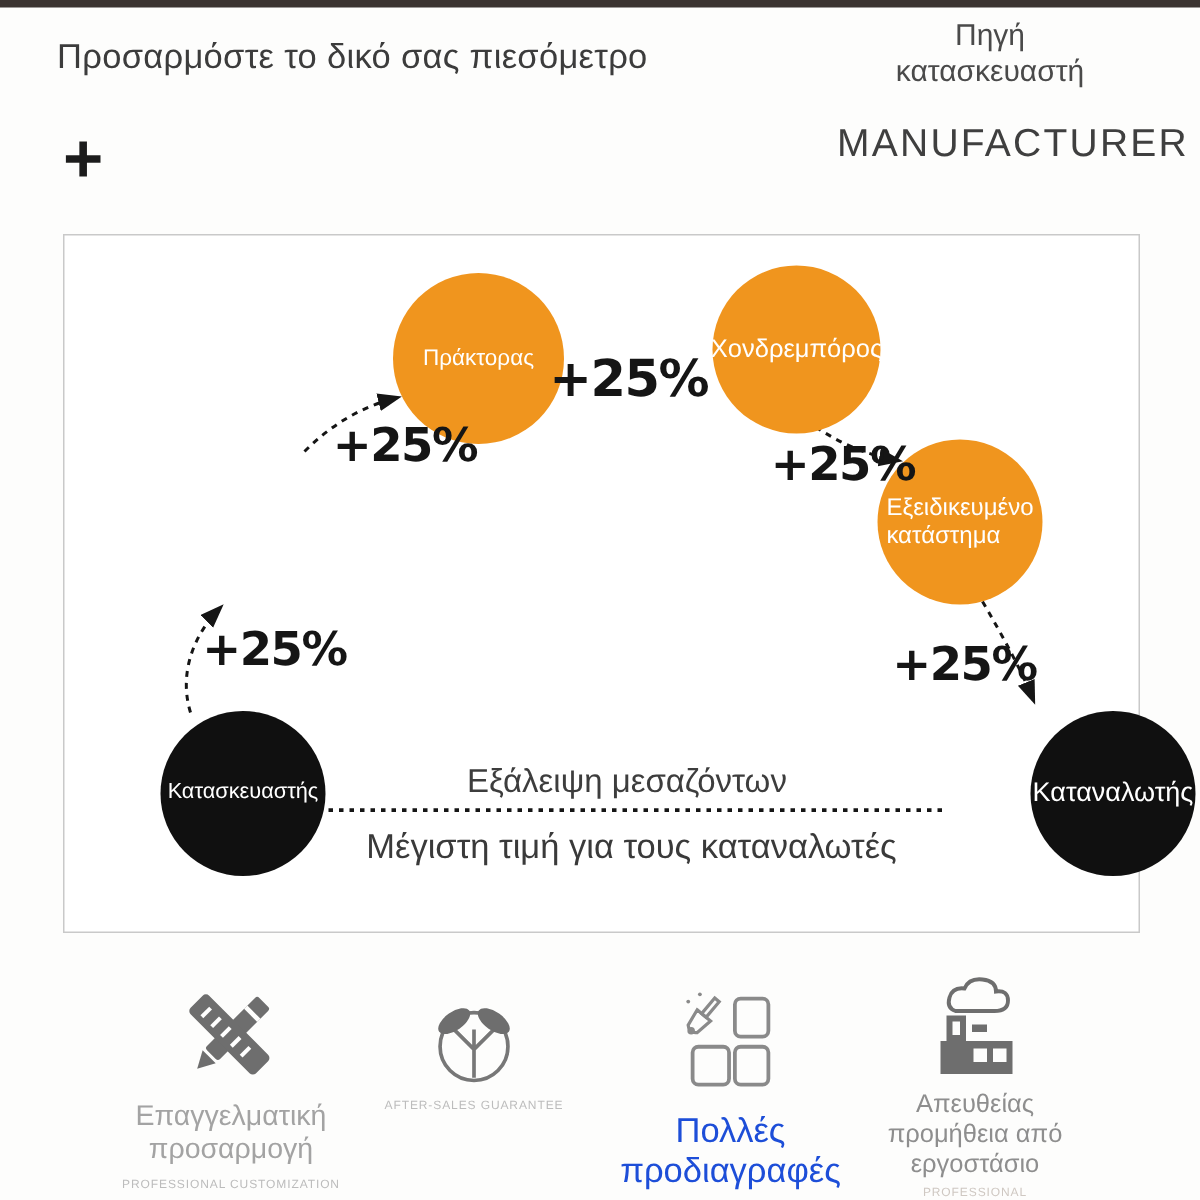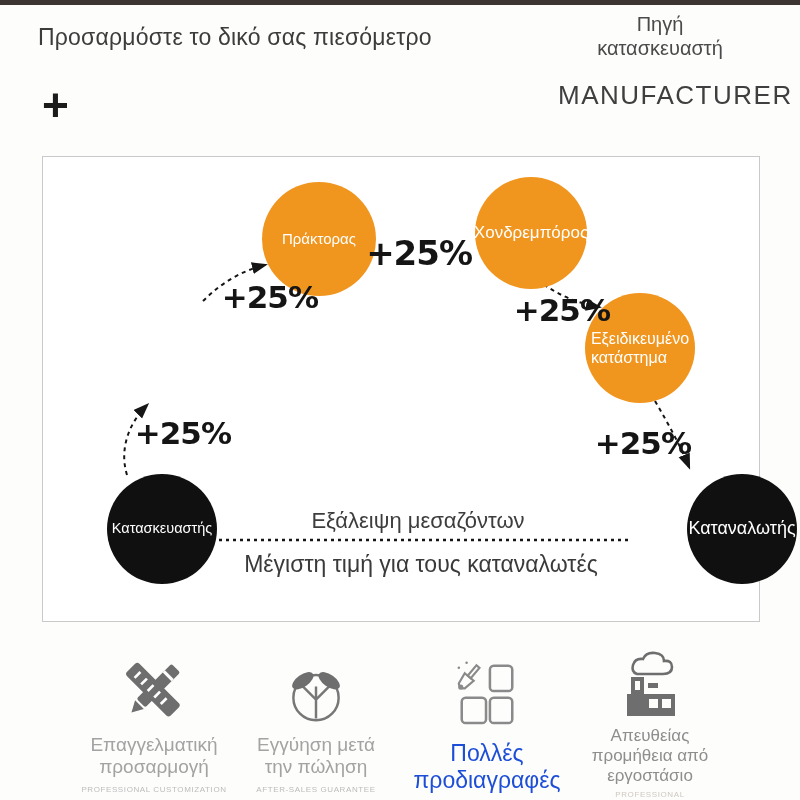--- a/index.html
+++ b/index.html
@@ -147,21 +147,20 @@
 
 <div class="feature f2" style="left:244px;top:652px;width:144px;">
   <div class="icon-wrap">
     <svg width="66" height="66" viewBox="0 0 70 70">
       <circle cx="35" cy="40" r="24" fill="none" stroke="#777777" stroke-width="2.6"></circle>
       <path d="M35 62 L35 28 M35 42 L21 28 M35 42 L49 28" fill="none" stroke="#777777" stroke-width="2.6"></path>
       <ellipse cx="21" cy="22" rx="13" ry="6.5" fill="#6e6e6e" transform="rotate(-35 21 22)"></ellipse>
       <ellipse cx="49" cy="22" rx="13" ry="6.5" fill="#6e6e6e" transform="rotate(35 49 22)"></ellipse>
     </svg>
   </div>
-  <div class="f-label">Εγγύηση μετά την πώληση</div>
   <div class="f-caption">AFTER-SALES GUARANTEE</div>
 </div>
 
 <div class="feature f3" style="left:380px;top:652px;width:214px;">
   <div class="icon-wrap">
     <svg width="68" height="68" viewBox="0 0 70 70">
       <rect x="38" y="8" width="23" height="26" rx="4" fill="none" stroke="#8a8a8a" stroke-width="2.6"></rect>
       <rect x="9" y="41" width="25" height="26" rx="4" fill="none" stroke="#8a8a8a" stroke-width="2.6"></rect>
       <rect x="38" y="41" width="23" height="26" rx="4" fill="none" stroke="#8a8a8a" stroke-width="2.6"></rect>
       <g transform="rotate(40 18 18)" stroke="#8a8a8a" fill="none" stroke-width="2.2">

